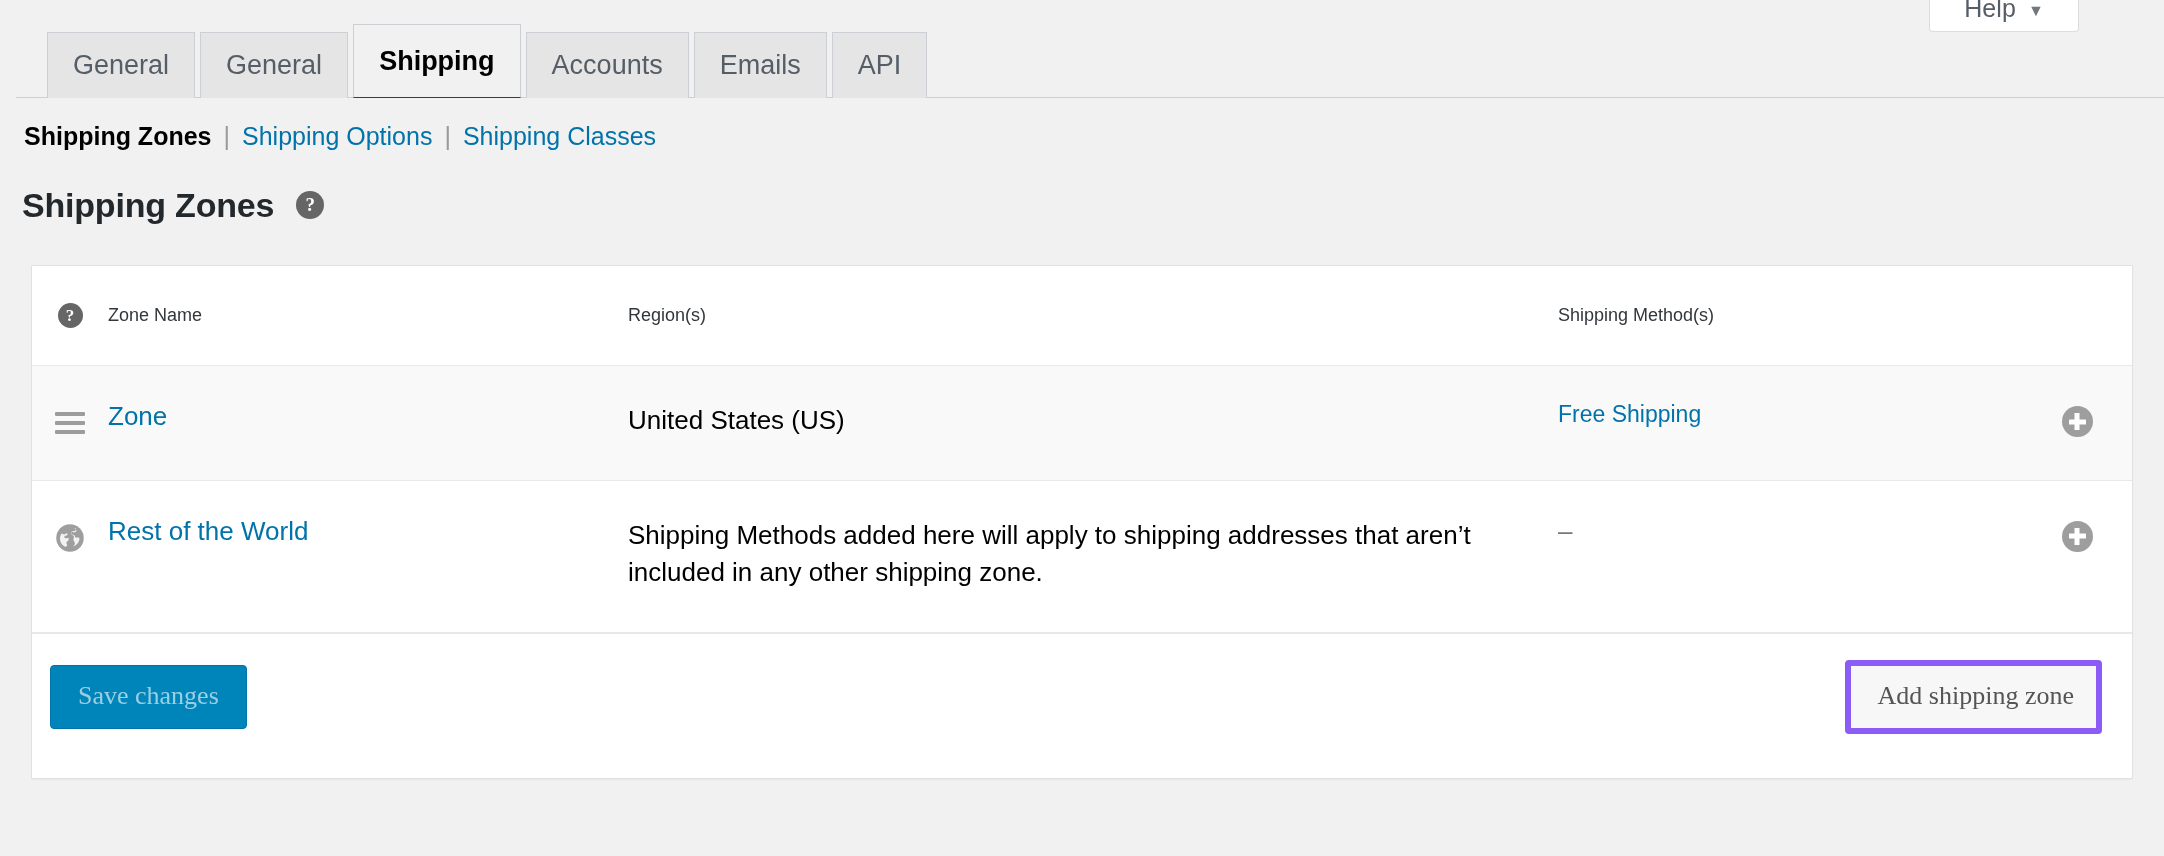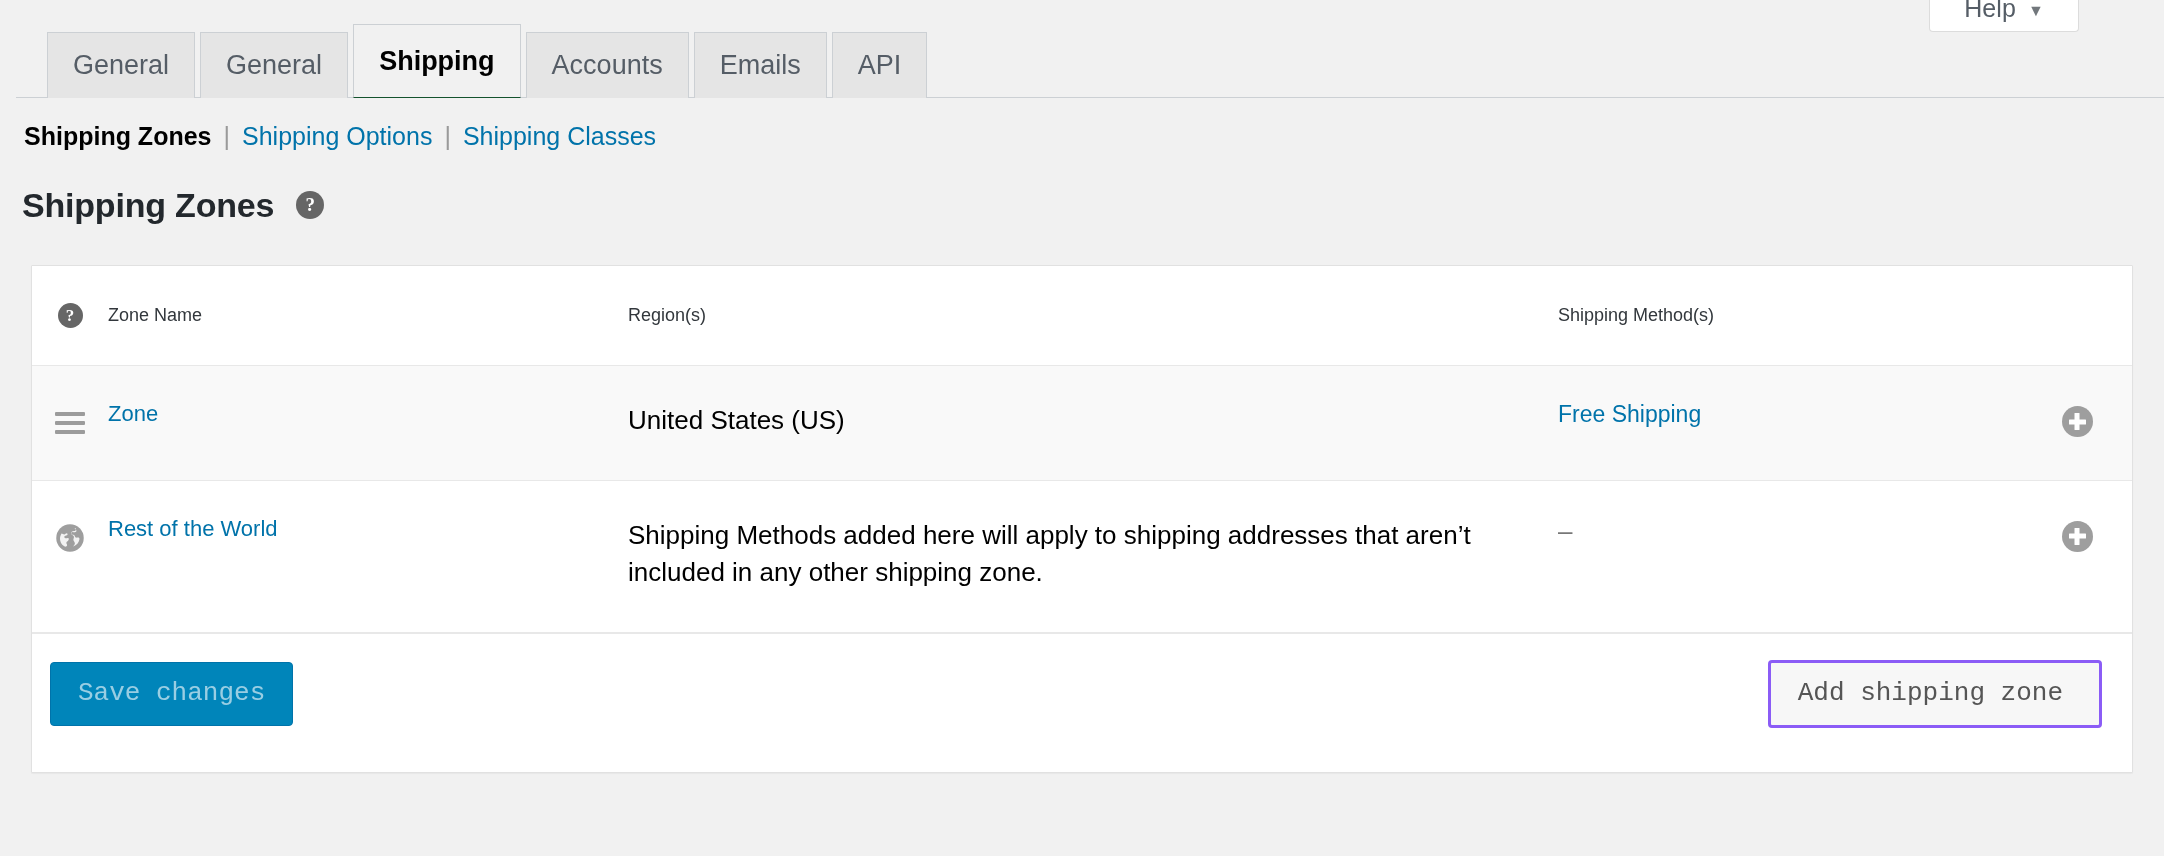--- a/index.html
+++ b/index.html
@@ -195,21 +195,21 @@
     font-size: 18px;
     color: #32373c;
     line-height: 1;
   }
 
   
   .zrow.body { padding: 36px 0 40px 0; }
   .zrow.zebra { background: #f9f9f9; }
 
   .zone-link {
-    font-size: 22px;
+    font-size: 26px;
     color: #0073aa;
     text-decoration: none;
     cursor: pointer;
     line-height: 1.1;
   }
   .region-text {
     font-size: 26px;
     color: #000000;
     line-height: 1.45;
     max-width: 880px;
@@ -283,38 +283,38 @@
 
   
   .card-footer {
     display: flex;
     align-items: center;
     justify-content: space-between;
     padding: 26px 30px 44px 18px;
     border-top: 1px solid #e8e8e8;
   }
   .btn {
-    font-family: Liberation Mono, monospace;
+    font-family: Liberation Serif, serif;
     font-size: 26px;
     line-height: 1;
     border-radius: 4px;
     cursor: pointer;
     white-space: nowrap;
   }
   .btn-primary {
     background: #0085ba;
     border: 1px solid #0073aa;
     color: rgba(255,255,255,.60);
     padding: 17px 27px 19px 27px;
   }
   .btn-secondary {
     background: #f7f7f7;
-    border: 3px solid #8b5cf6;
+    border: 6px solid #8b5cf6;
     color: #555555;
-    padding: 17px 36px 19px 27px;
+    padding: 17px 22px 19px 27px;
   }
 </style>
 </head>
 <body>
 
 <div class="page">
 
   <div class="help-button">
     <span class="help-label">Help</span>
     <span class="caret">▼</span>

